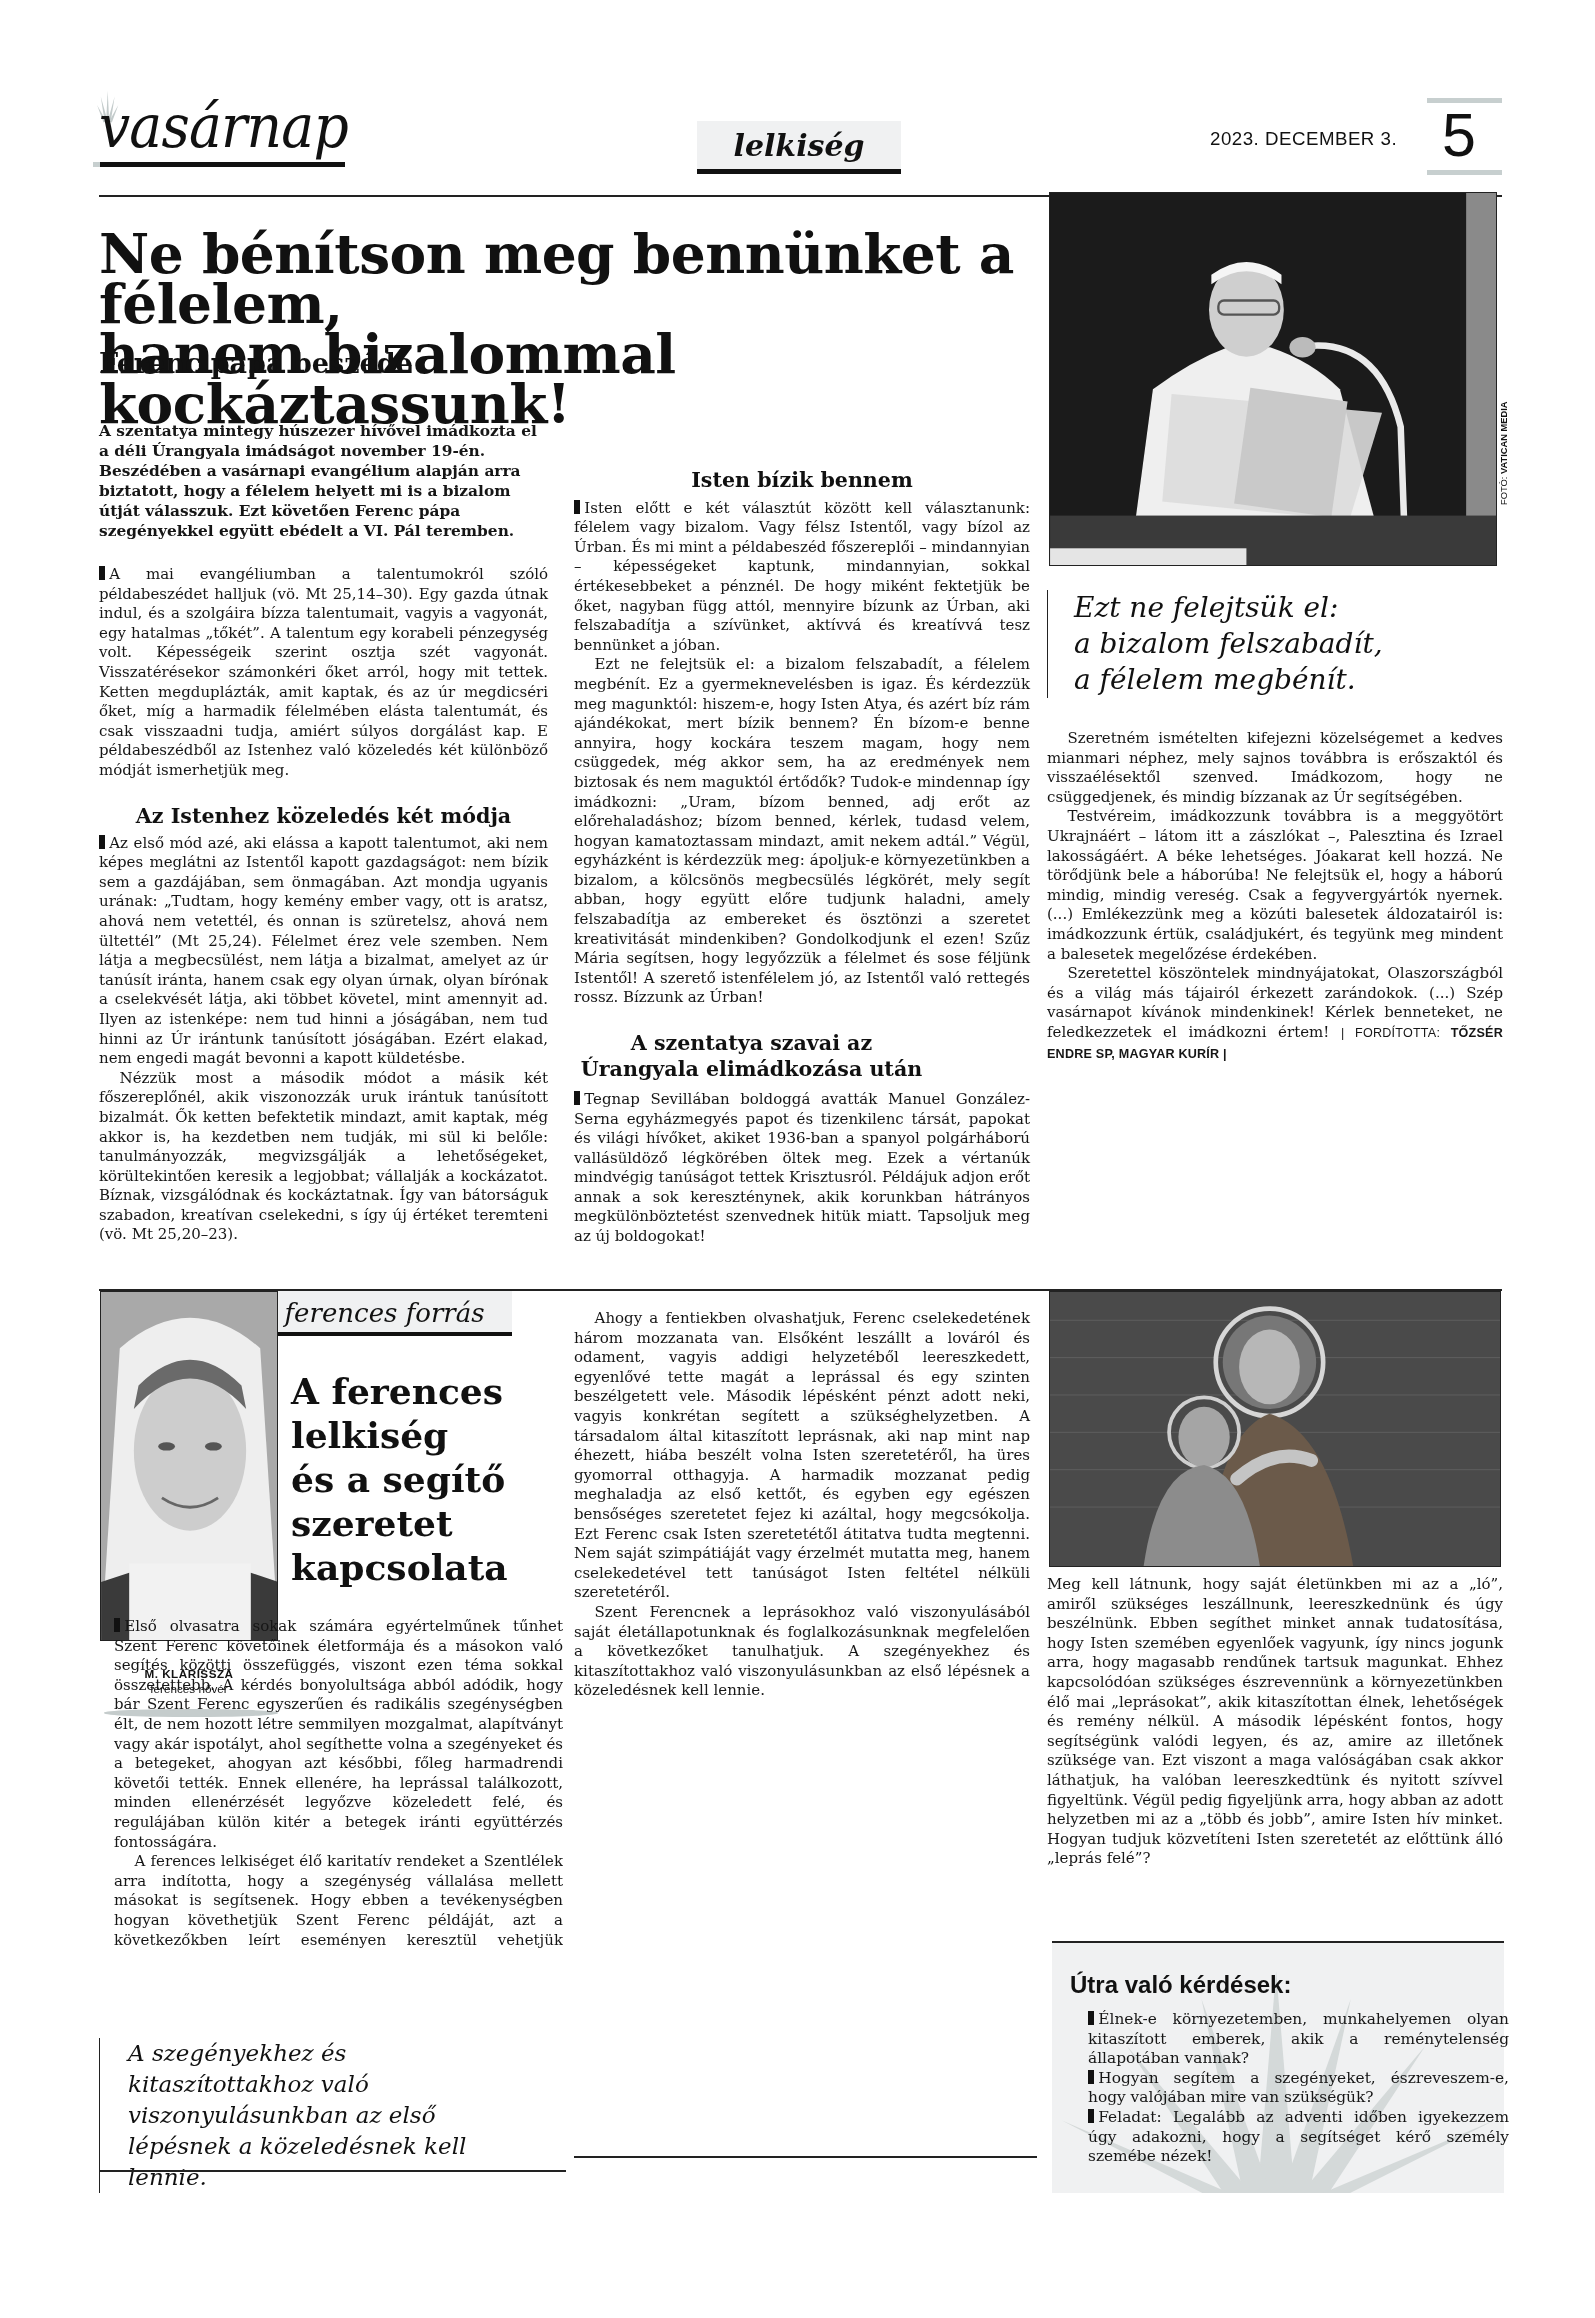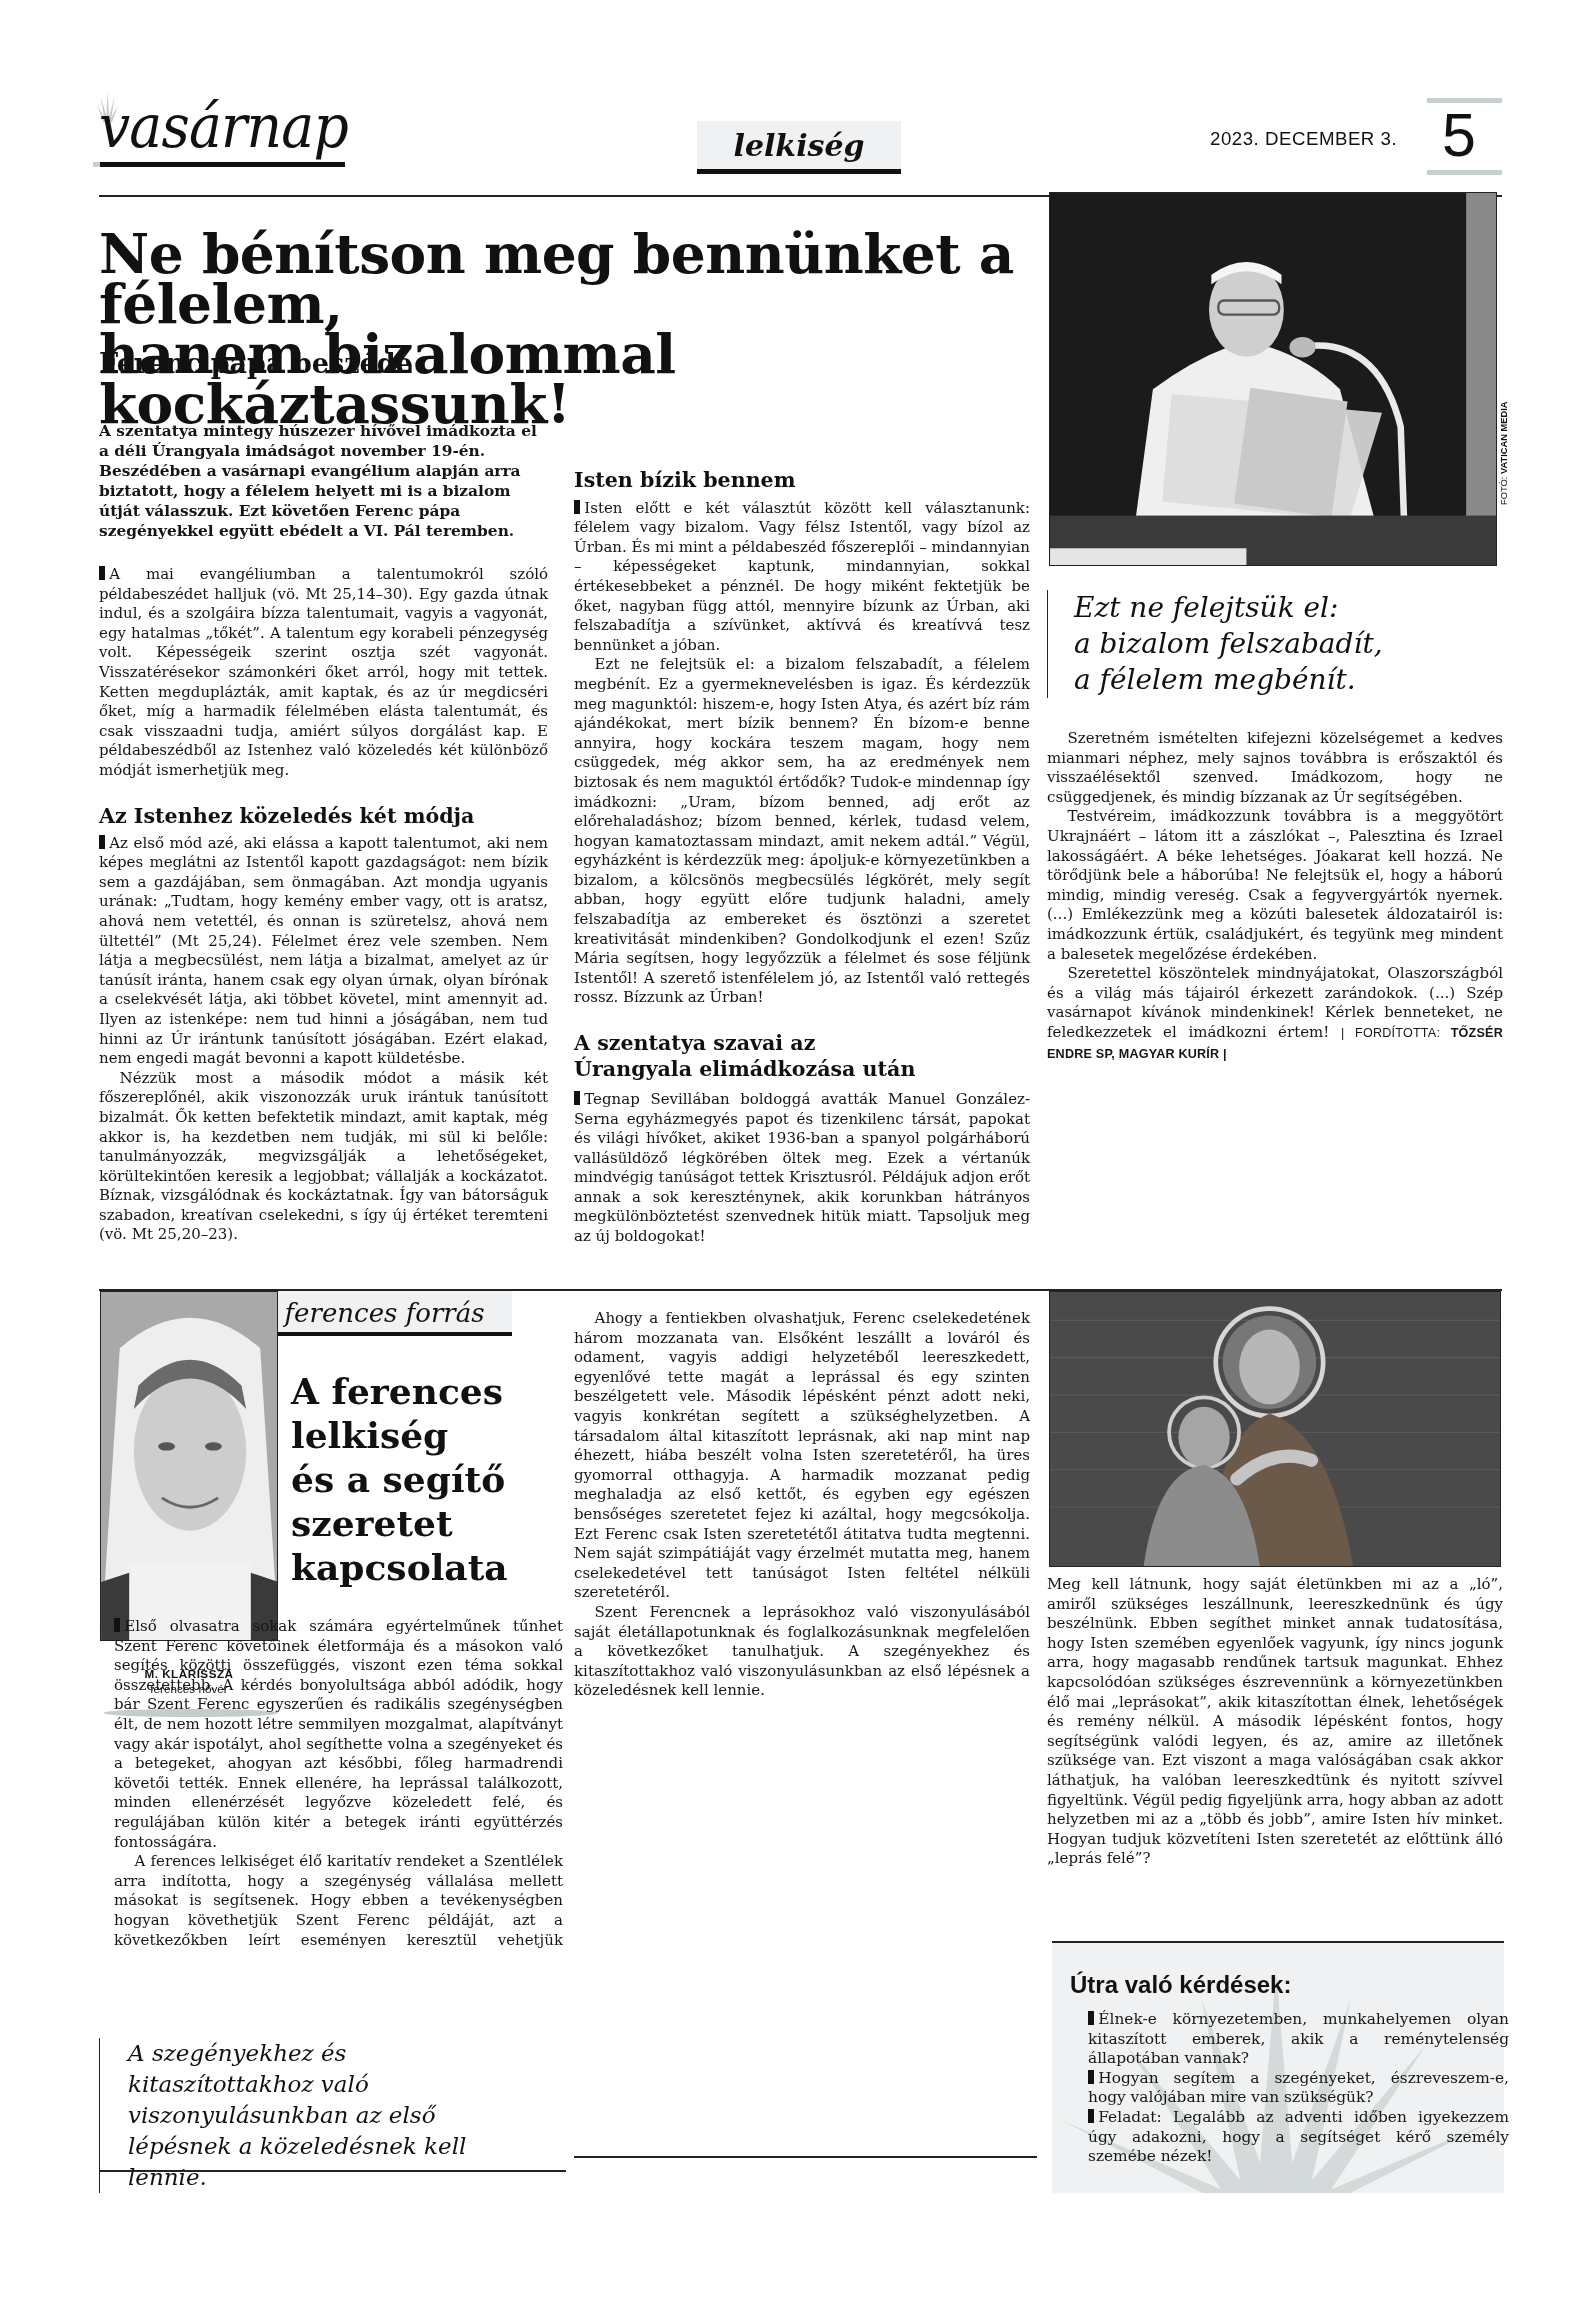--- a/index.html
+++ b/index.html
@@ -27,21 +27,21 @@
 
   
   .headline-main { left: 99px; top: 229px; width: 935px; font-family: "DejaVu Serif", serif; font-weight: bold; font-size: 55px; line-height: 50px; letter-spacing: -0.5px; color: #111; }
   .subhead-1 { left: 99px; top: 348px; font-family: "DejaVu Serif", serif; font-weight: bold; font-size: 27px; color: #111; }
 
   .col { position: absolute; font-family: "DejaVu Serif", serif; font-size: 15px; line-height: 19.6px; text-align: justify; hyphens: manual; color: #161616; }
   .col p { text-indent: 20.6px; }
   .col p.first { text-indent: 0; }
   .lead { font-weight: bold; font-size: 15.4px; line-height: 20px; text-align: left; }
   .marker { display: inline-block; width: 5.6px; height: 14px; background: #111; margin-right: 4.7px; vertical-align: -1.4px; }
-  .sub-h { font-family: "DejaVu Serif", serif; font-weight: bold; font-size: 20.6px; line-height: 26px; color: #111; text-align: left; }
+  .sub-h { font-family: "DejaVu Serif", serif; font-weight: bold; font-size: 20.6px; line-height: 26px; color: #111; text-align: center; }
 
   .col1 { left: 99px; top: 421px; width: 449px; }
   .col2 { left: 574px; top: 353px; width: 456px; }
   .col3 { left: 1047px; top: 729px; width: 456px; }
 
   
   .pope-photo { left: 1049px; top: 192px; width: 448px; height: 374px; background: #1c1c1c; border: 1.4px solid #222; overflow: hidden; }
   .photo-credit { left: 1499px; top: 505px; font-family: "Liberation Sans", sans-serif; font-size: 9.3px; transform: rotate(-90deg); transform-origin: left top; white-space: nowrap; color: #111; }
   .photo-credit b { font-weight: bold; }
 

